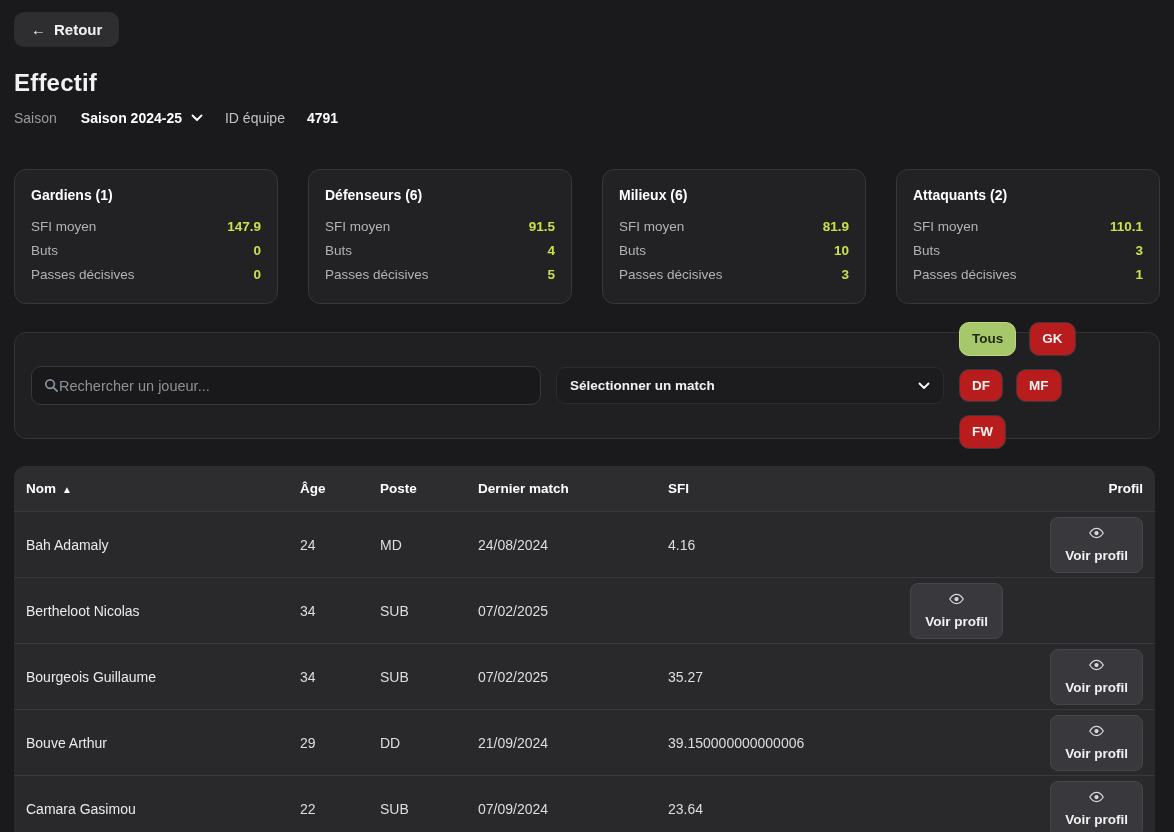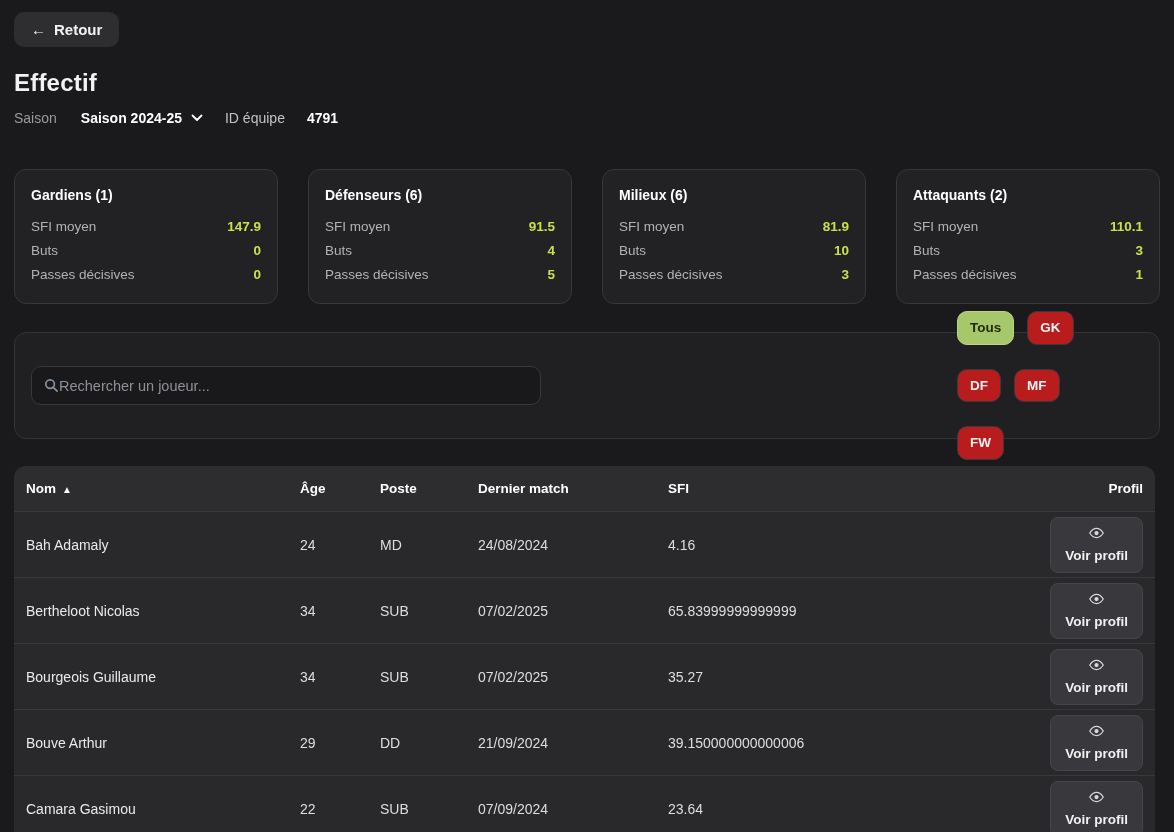--- a/index.html
+++ b/index.html
@@ -56,21 +56,21 @@
   }
   .search-box input::placeholder { color:#8f9096; }
   .match-select {
     flex:0 0 388px; height:37px; background:#1c1c1f; border:1px solid #2c2c30;
     border-radius:9px; display:flex; align-items:center; justify-content:space-between;
     padding:0 13px; cursor:pointer;
   }
   .match-select-label { font-size:13.5px; font-weight:700; color:#f2f2f2; }
   .chips {
     margin-left:auto; margin-right:34px; width:152px;
-    display:flex; flex-wrap:wrap; gap:24px 13px; align-content:center;
+    display:flex; flex-wrap:wrap; gap:13px 13px; align-content:center;
   }
   .chip {
     background:#b91c1c; border:1px solid #3a3a3e; border-radius:10px;
     color:#f2f2f2; font-size:13.5px; font-weight:700; font-family:inherit;
     padding:9px 12px; cursor:pointer; line-height:1;
   }
   .chip.active {
     background:#a7c86a; border-color:#bcd584; color:#20290d;
   }
 
@@ -190,20 +190,28 @@
     <div class="search-box">
       <span style="display:inline-flex;">
         <svg width="15" height="15" viewBox="0 0 16 16">
             <circle cx="6.5" cy="6.5" r="4.6" fill="none" stroke="#8592a3" stroke-width="1.8"></circle>
             <line x1="10.2" y1="10.2" x2="14" y2="14" stroke="#8592a3" stroke-width="1.8" stroke-linecap="round"></line>
           </svg>
       </span>
       <input type="text" placeholder="Rechercher un joueur..." style="">
     </div>
 
+    <div class="match-select">
+      <span class="match-select-label">Sélectionner un match</span>
+      <span style="display:inline-flex;">
+        <svg width="12" height="8" viewBox="0 0 12 8">
+            <path d="M1.5 1.5 L6 6 L10.5 1.5" fill="none" stroke="#ffffff" stroke-width="1.8" stroke-linecap="round" stroke-linejoin="round"></path>
+          </svg>
+      </span>
+    </div>
 
     <div class="chips">
       <button class="chip active">Tous</button>
       <button class="chip">GK</button>
       <button class="chip">DF</button>
       <button class="chip">MF</button>
       <button class="chip">FW</button>
     </div>
   </div>
 
@@ -236,21 +244,20 @@
           <span>Voir profil</span>
         </button>
       </div>
     </div>
 
     <div class="tgrid trow">
       <div class="cell-name">Bertheloot Nicolas</div>
       <div>34</div>
       <div>SUB</div>
       <div>07/02/2025</div>
-      <div>65.83999999999999</div>
       <div class="cell-action">
         <button class="profile-btn">
           <span style="display:inline-flex;">
             <svg width="17" height="12" viewBox="0 0 24 16">
                 <path d="M12 1.5 C6.5 1.5 2.5 8 2.5 8 S6.5 14.5 12 14.5 21.5 8 21.5 8 17.5 1.5 12 1.5 Z" fill="none" stroke="#d8d8d8" stroke-width="1.8"></path>
                 <circle cx="12" cy="8" r="3" fill="#d8d8d8"></circle>
               </svg>
           </span>
           <span>Voir profil</span>
         </button>

